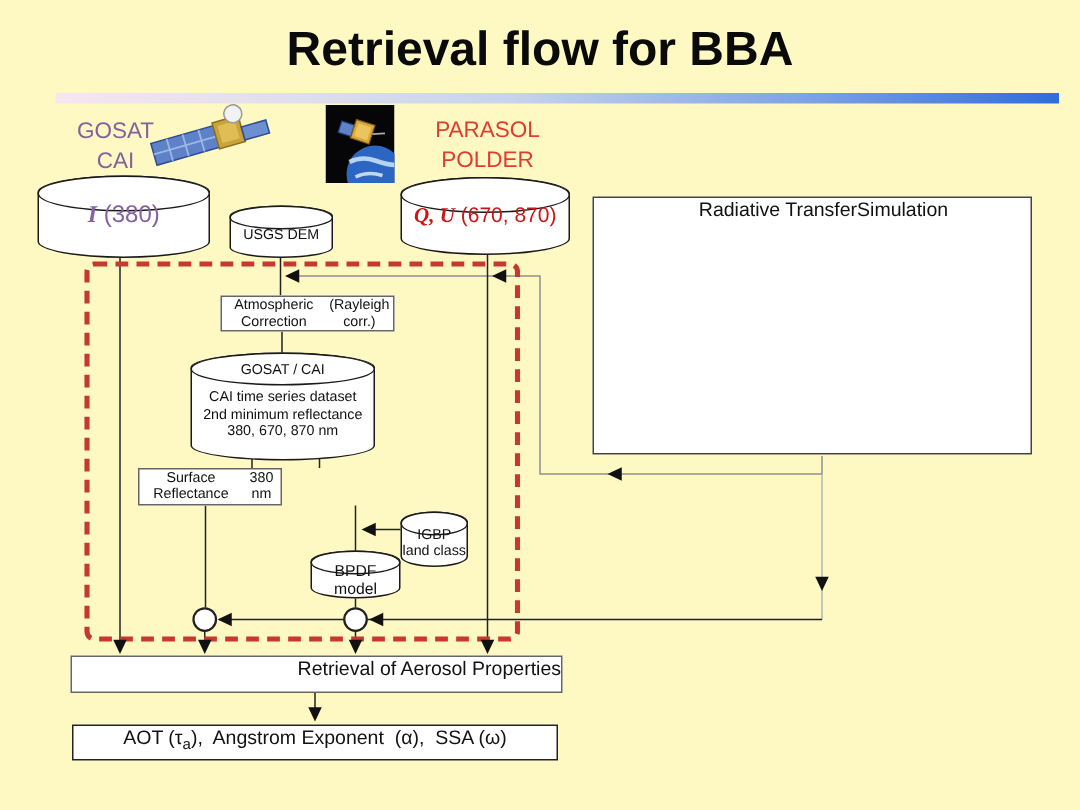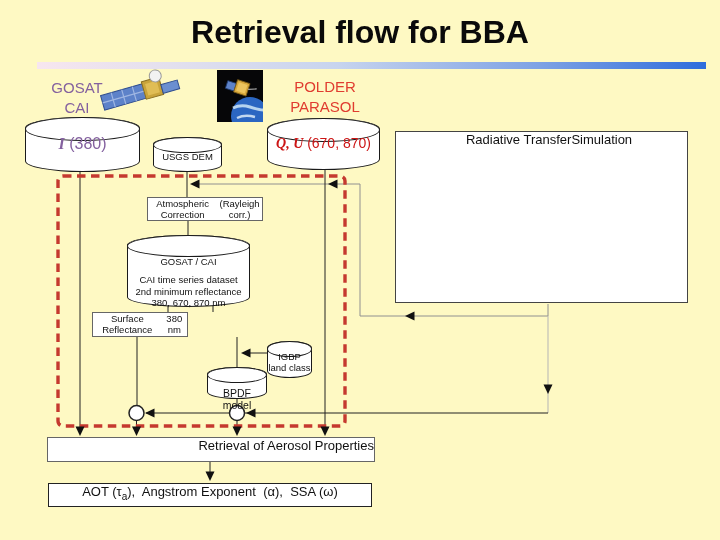--- a/index.html
+++ b/index.html
@@ -48,44 +48,44 @@
     height:var(--rim);border:1.4px solid #1a1a1a;border-radius:50%;background:#fff;}
   .cyl .cyl-text{position:relative;z-index:1;display:block;}
 
   #i-cyl{left:25px;top:117px;width:115px;height:55px;border-radius:50%/11px;--rim:22px;}
   #i-cyl .cyl-text{padding-top:17px;font-size:16px;color:var(--purple);}
   #usgs-cyl{left:153px;top:137px;width:69px;height:35px;border-radius:50%/7px;--rim:14px;}
   #usgs-cyl .cyl-text{padding-top:13px;font-size:9.5px;}
   #qu-cyl{left:267px;top:118px;width:113px;height:52px;border-radius:50%/11px;--rim:22px;}
   #qu-cyl .cyl-text{padding-top:16px;font-size:14px;color:var(--qu-red);}
   #cai-cyl{left:127px;top:235px;width:123px;height:72px;border-radius:50%/10px;--rim:20px;}
-  #cai-cyl .cyl-head{position:relative;z-index:1;padding-top:20px;font-size:9.5px;}
+  #cai-cyl .cyl-head{position:relative;z-index:1;padding-top:5px;font-size:9.5px;}
   #cai-cyl .cyl-text{padding-top:7px;font-size:9.5px;line-height:11.5px;}
   #igbp-cyl{left:267px;top:341px;width:45px;height:37px;border-radius:50%/7px;--rim:14px;}
   #igbp-cyl .cyl-text{padding-top:9px;font-size:9.5px;line-height:11px;}
   #bpdf-cyl{left:207px;top:367px;width:60px;height:32px;border-radius:50%/7px;--rim:14px;}
-  #bpdf-cyl .cyl-text{padding-top:19px;font-size:10.5px;line-height:12px;}
+  #bpdf-cyl .cyl-text{padding-top:7px;font-size:10.5px;line-height:12px;}
 
   .serif-var{font-family:"Liberation Serif",serif;font-style:italic;font-weight:700;}
 </style>
 </head>
 <body>
 
 <div id="slide">
 
   <div id="page-title" class="abs">Retrieval flow for BBA</div>
   <div id="title-rule" class="abs"></div>
 
   <div id="gosat-label" class="abs sat-label">
     <div>GOSAT</div>
     <div>CAI</div>
   </div>
   <div id="parasol-label" class="abs sat-label">
+    <div>PARASOL</div>
     <div>POLDER</div>
-    <div>PARASOL</div>
   </div>
 
   <svg class="abs" style="left:100px;top:68px;" width="86" height="54" viewBox="0 0 86 54">
     <g transform="rotate(-16 43 27)">
       <rect x="2" y="16" width="44" height="15" fill="#5d82c9" stroke="#2f4d8e" stroke-width="1"></rect>
       <path d="M13 16 V31 M24 16 V31 M35 16 V31 M2 23.5 H46" stroke="#9fb6e2" stroke-width="1.2" fill="none"></path>
       <rect x="45" y="14" width="18" height="18" fill="#c9a43b" stroke="#8a6d1f" stroke-width="1"></rect>
       <rect x="48" y="17" width="12" height="12" fill="#e0bd55"></rect>
       <circle cx="60" cy="12" r="6" fill="#f2f2f2" stroke="#999" stroke-width="1"></circle>
       <rect x="63" y="22" width="17" height="9" fill="#6b8fd0" stroke="#2f4d8e" stroke-width="1"></rect>

